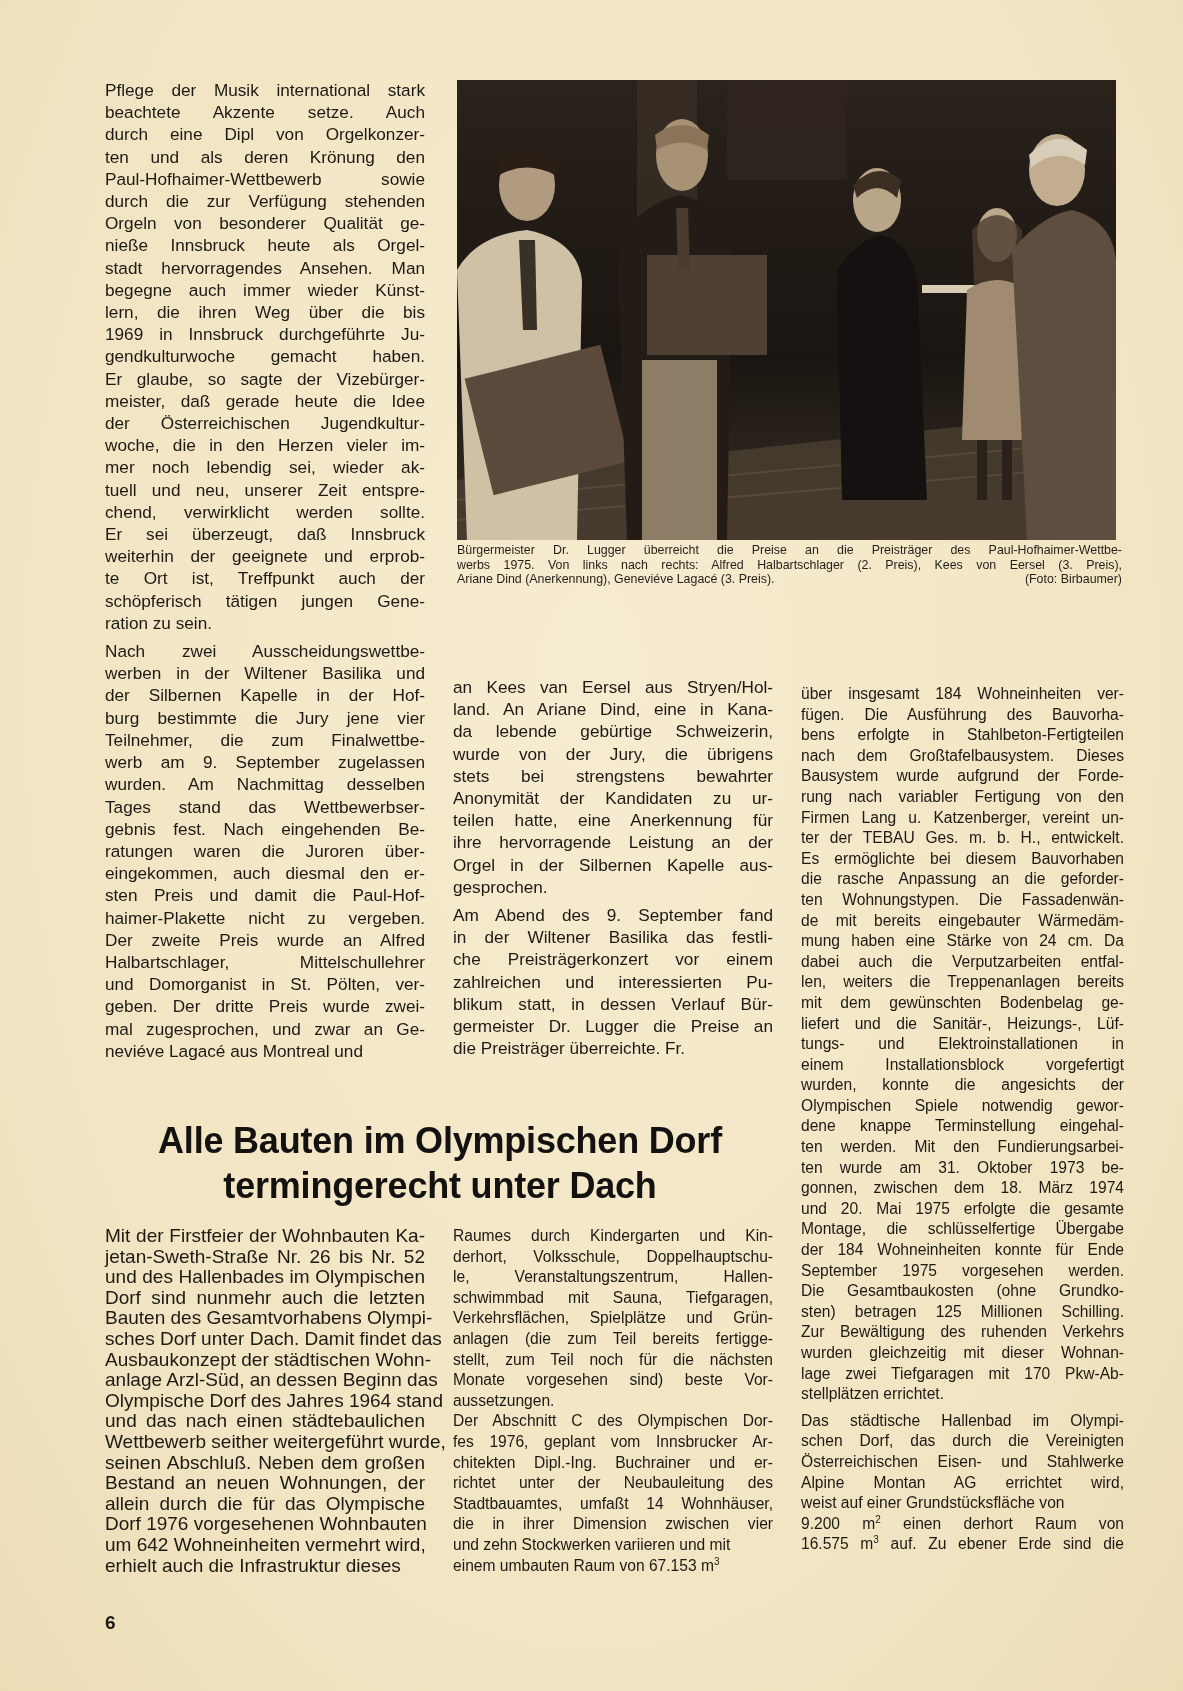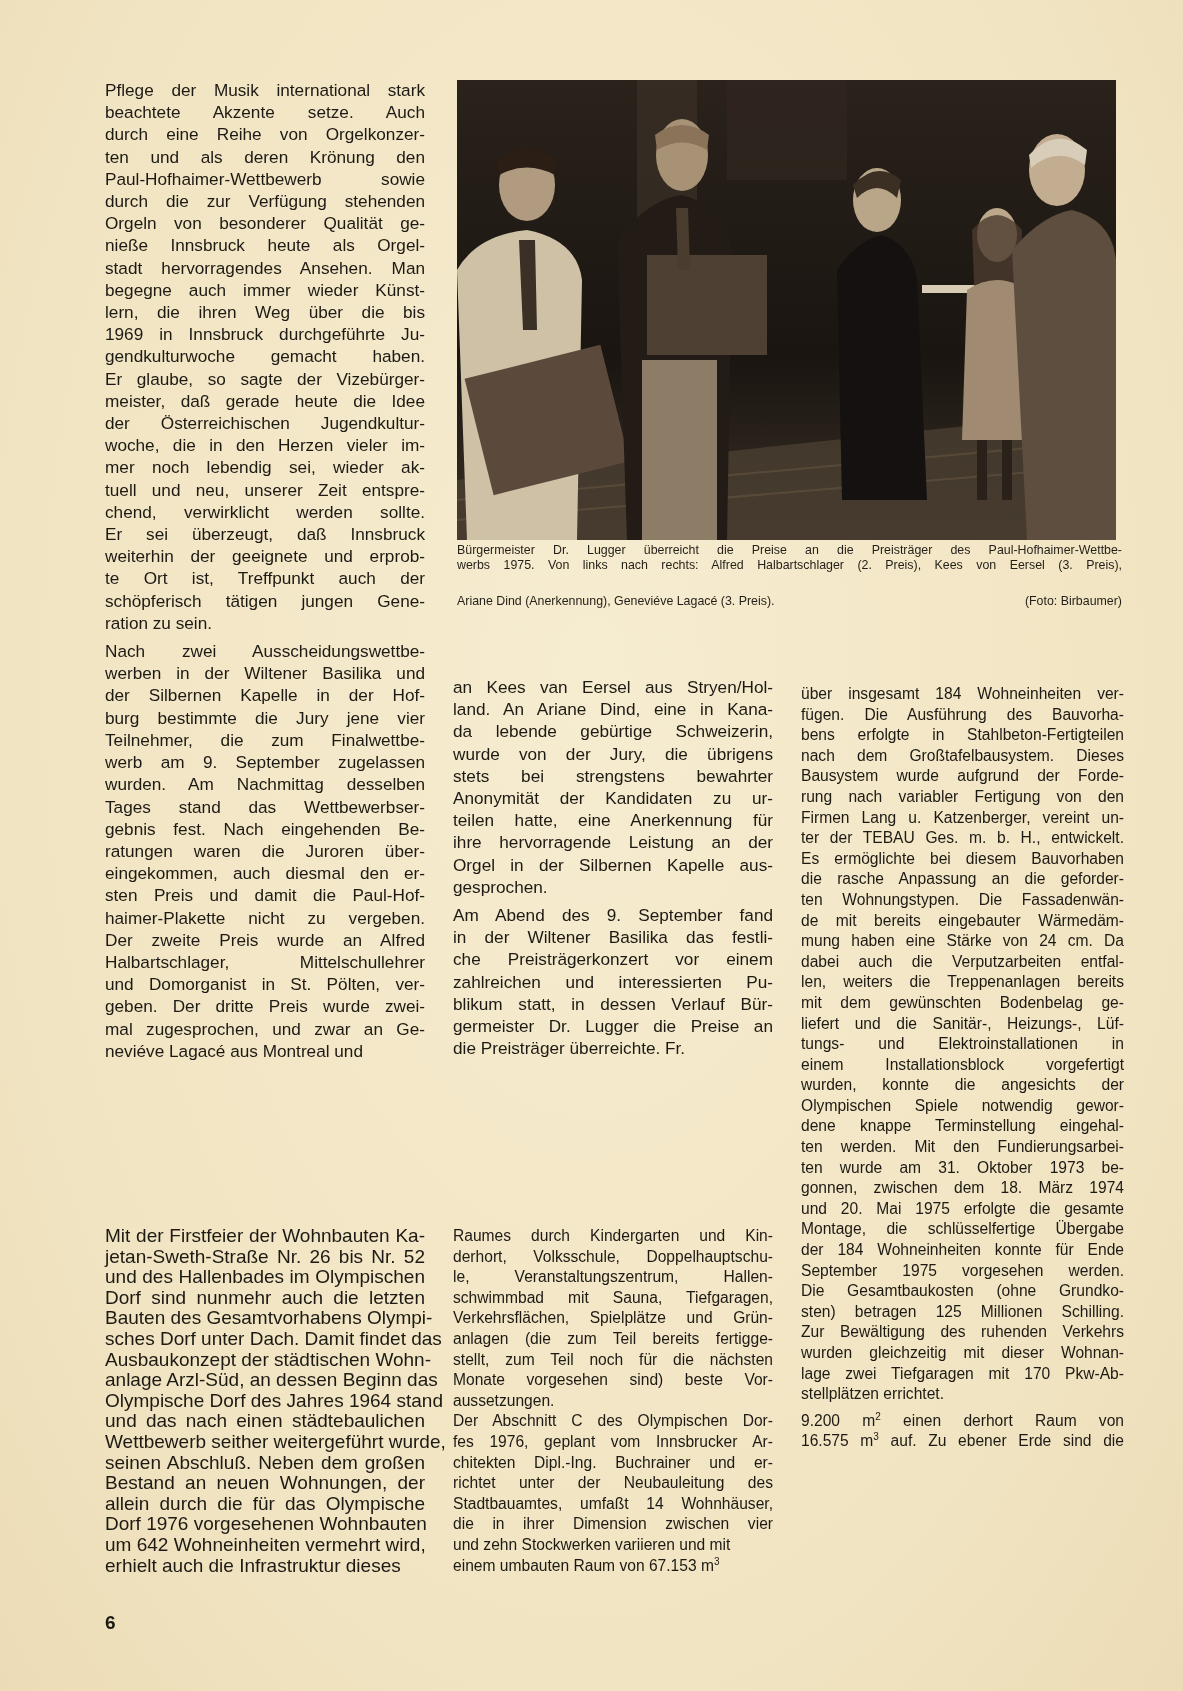--- a/index.html
+++ b/index.html
@@ -33,21 +33,21 @@
   .photo {
     position: absolute; left: 457px; top: 80px; width: 659px; height: 460px;
     background: #1c1712; overflow: hidden;
   }
   .photo svg { width: 100%; height: 100%; display: block; }
   .caption {
     position: absolute; left: 457px; top: 543px; width: 665px;
     font-size: 12.4px; line-height: 14.6px; color: #231f18;
   }
   .caption .row { display: block; text-align: justify; text-align-last: justify; white-space: nowrap; }
-  .caption .row.last { display: flex; justify-content: space-between; text-align-last: auto; margin-top: 22px; }
+  .caption .row.last { display: flex; justify-content: space-between; text-align-last: auto; }
 
   .headline {
     position: absolute; left: 100px; top: 1118px; width: 680px;
     text-align: center; font-weight: bold;
     font-size: 36px; line-height: 45px; color: #141210;
     letter-spacing: -0.2px;
   }
   .headline span { display: block; }
   .page-number {
     position: absolute; left: 105px; top: 1612px;
@@ -57,21 +57,21 @@
 </style>
 </head>
 <body>
 
 <div class="page">
 
   <div class="col c1">
     <p>
         <span class="line">Pflege der Musik international stark</span>
         <span class="line">beachtete Akzente setze. Auch</span>
-        <span class="line">durch eine Reihe von Orgelkonzer-</span>
+        <span class="line">durch eine Dipl von Orgelkonzer-</span>
         <span class="line">ten und als deren Krönung den</span>
         <span class="line">Paul-Hofhaimer-Wettbewerb sowie</span>
         <span class="line">durch die zur Verfügung stehenden</span>
         <span class="line">Orgeln von besonderer Qualität ge-</span>
         <span class="line">nieße Innsbruck heute als Orgel-</span>
         <span class="line">stadt hervorragendes Ansehen. Man</span>
         <span class="line">begegne auch immer wieder Künst-</span>
         <span class="line">lern, die ihren Weg über die bis</span>
         <span class="line">1969 in Innsbruck durchgeführte Ju-</span>
         <span class="line">gendkulturwoche gemacht haben.</span>
@@ -231,24 +231,35 @@
         <span class="line">Montage, die schlüsselfertige Übergabe</span>
         <span class="line">der 184 Wohneinheiten konnte für Ende</span>
         <span class="line">September 1975 vorgesehen werden.</span>
         <span class="line">Die Gesamtbaukosten (ohne Grundko-</span>
         <span class="line">sten) betragen 125 Millionen Schilling.</span>
         <span class="line">Zur Bewältigung des ruhenden Verkehrs</span>
         <span class="line">wurden gleichzeitig mit dieser Wohnan-</span>
         <span class="line">lage zwei Tiefgaragen mit 170 Pkw-Ab-</span>
         <span class="line last">stellplätzen errichtet.</span>
       </p>
+    <p class="tight">
+        <span class="line">Das städtische Hallenbad im Olympi-</span>
+        <span class="line">schen Dorf, das durch die Vereinigten</span>
+        <span class="line">Österreichischen Eisen- und Stahlwerke</span>
+        <span class="line">Alpine Montan AG errichtet wird,</span>
+        <span class="line last">weist auf einer Grundstücksfläche von</span>
+      </p>
     <span class="line"><span>9.200 m</span><sup>2</sup><span> einen derhort Raum von</span></span>
     <span class="line"><span>16.575 m</span><sup>3</sup><span> auf. Zu ebener Erde sind die</span></span>
   </div>
 
+  <h1 class="headline" style="margin:0">
+    <span>Alle Bauten im Olympischen Dorf</span>
+    <span>termingerecht unter Dach</span>
+  </h1>
 
   <div class="col b1">
     <p>
         <span class="line">Mit der Firstfeier der Wohnbauten Ka-</span>
         <span class="line">jetan-Sweth-Straße Nr. 26 bis Nr. 52</span>
         <span class="line">und des Hallenbades im Olympischen</span>
         <span class="line">Dorf sind nunmehr auch die letzten</span>
         <span class="line">Bauten des Gesamtvorhabens Olympi-</span>
         <span class="line">sches Dorf unter Dach. Damit findet das</span>
         <span class="line">Ausbaukonzept der städtischen Wohn-</span>

